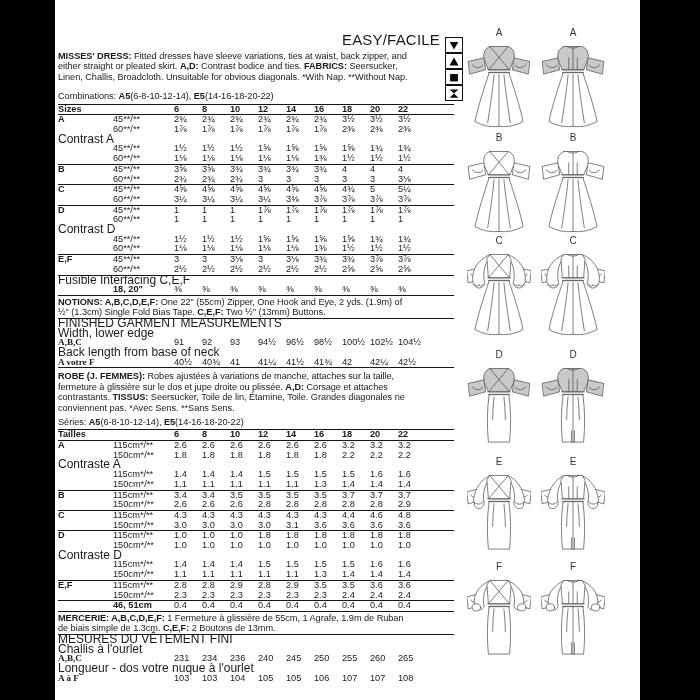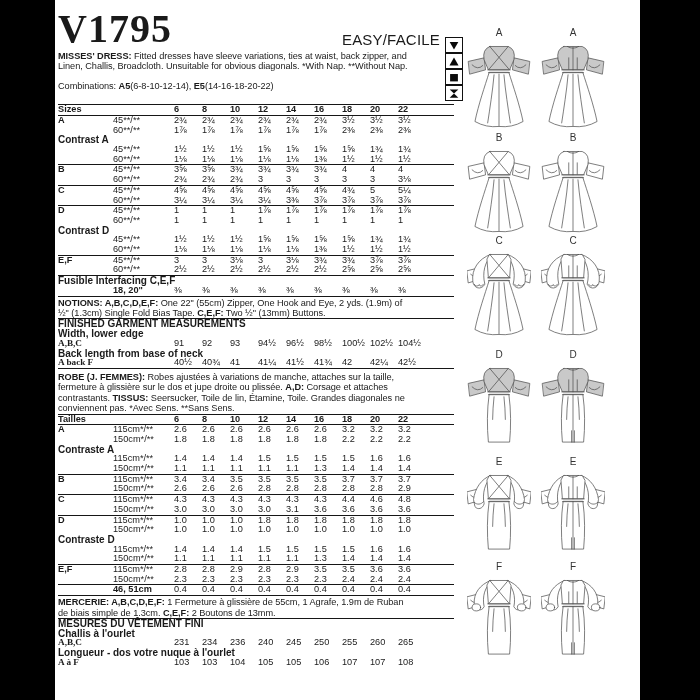--- a/index.html
+++ b/index.html
@@ -12,29 +12,29 @@
 
   
   .text-col{position:absolute;left:3px;top:0;width:396px;}
   .hdr{display:flex;align-items:flex-end;height:46px;padding-top:3px;}
   .pnum{font-family:"Liberation Serif",serif;font-size:40px;line-height:40px;font-weight:600;letter-spacing:1px;}
   .easy{margin-left:auto;font-size:15px;line-height:19px;letter-spacing:.2px;padding-right:14px;}
   .para{font-size:9.2px;line-height:10.4px;letter-spacing:-0.05px;}
   .para .ln{white-space:nowrap;}
   .b{font-weight:bold;}
   .desc{margin-top:2px;}
-  .comb{margin-top:9px;margin-bottom:13px;}
+  .comb{margin-top:9px;margin-bottom:2px;}
   .series{margin-top:4px;margin-bottom:2px;}
   .robe{margin-top:3px;}
   .notions{margin-top:1px;}
   .hr{height:0;border-top:1px solid #161616;}
   
   .tbl{width:100%;}
   .trow{display:grid;grid-template-columns:40px 76px repeat(9,28px);font-size:9.2px;line-height:9.7px;}
-  .span-row{font-weight:bold;font-size:10px;line-height:9.7px;white-space:nowrap;}
+  .span-row{font-weight:normal;font-size:12px;line-height:9.7px;white-space:nowrap;}
   .rule{height:0;border-top:1px solid #161616;}
   .cell{white-space:nowrap;}
   .lbl{font-weight:bold;}
   .spec{padding-left:15px;}
   .mlbl{grid-column:1/3;font-weight:bold;font-family:Liberation Serif, serif;}
 
   
   .figs{position:absolute;left:398px;top:0;width:187px;height:700px;}
   .symcol{position:absolute;left:-8px;top:37px;}
   .symbox{width:16px;height:14px;border:1.6px solid #111;background:#fff;margin-bottom:0;
@@ -46,26 +46,26 @@
 </head>
 <body>
 
 <div class="letterbox lb-left"></div>
 <div class="letterbox lb-right"></div>
 
 <div class="paper">
 
   <div class="text-col">
     <div class="hdr">
-      <div class="pnum">V1795</div>
       <div class="easy">EASY/FACILE</div>
     </div>
 
     <div class="para desc">
         <div class="ln"><span class="b">MISSES' DRESS:</span><span> Fitted dresses have sleeve variations, ties at waist, back zipper, and</span></div>
+        <div class="ln"><span>either straight or pleated skirt. </span><span class="b">A,D:</span><span> Contrast bodice and ties. </span><span class="b">FABRICS:</span><span> Seersucker,</span></div>
         <div class="ln"><span>Linen, Challis, Broadcloth. Unsuitable for obvious diagonals. *With Nap. **Without Nap.</span></div>
       </div>
     <div class="para comb">
         <div class="ln"><span>Combinations: </span><span class="b">A5</span><span>(6-8-10-12-14), </span><span class="b">E5</span><span>(14-16-18-20-22)</span></div>
       </div>
 
     <div class="tbl">
         <div class="rule"></div>
         <div class="trow">
           <div class="cell lbl">Sizes</div>
@@ -303,39 +303,42 @@
           <div class="cell">93</div>
           <div class="cell">94½</div>
           <div class="cell">96½</div>
           <div class="cell">98½</div>
           <div class="cell">100½</div>
           <div class="cell">102½</div>
           <div class="cell">104½</div>
         </div>
         <div class="span-row">Back length from base of neck</div>
         <div class="trow">
-          <div class="cell mlbl">A back F</div>
+          <div class="cell mlbl">A votre F</div>
           <div class="cell">40½</div>
           <div class="cell">40¾</div>
           <div class="cell">41</div>
           <div class="cell">41¼</div>
           <div class="cell">41½</div>
           <div class="cell">41¾</div>
           <div class="cell">42</div>
           <div class="cell">42¼</div>
           <div class="cell">42½</div>
         </div>
         <div class="rule"></div>
       </div>
 
     <div class="para robe">
         <div class="ln"><span class="b">ROBE (J. FEMMES):</span><span> Robes ajustées à variations de manche, attaches sur la taille,</span></div>
         <div class="ln"><span>fermeture à glissière sur le dos et jupe droite ou plissée. </span><span class="b">A,D:</span><span> Corsage et attaches</span></div>
         <div class="ln"><span>contrastants. </span><span class="b">TISSUS:</span><span> Seersucker, Toile de lin, Étamine, Toile. Grandes diagonales ne</span></div>
         <div class="ln"><span>conviennent pas. *Avec Sens. **Sans Sens.</span></div>
+      </div>
+    <div class="para series">
+        <div class="ln"><span>Séries: </span><span class="b">A5</span><span>(6-8-10-12-14), </span><span class="b">E5</span><span>(14-16-18-20-22)</span></div>
       </div>
 
     <div class="tbl">
         <div class="rule"></div>
         <div class="trow">
           <div class="cell lbl">Tailles</div>
           <div class="cell spec"></div>
           <div class="cell b">6</div>
           <div class="cell b">8</div>
           <div class="cell b">10</div>

